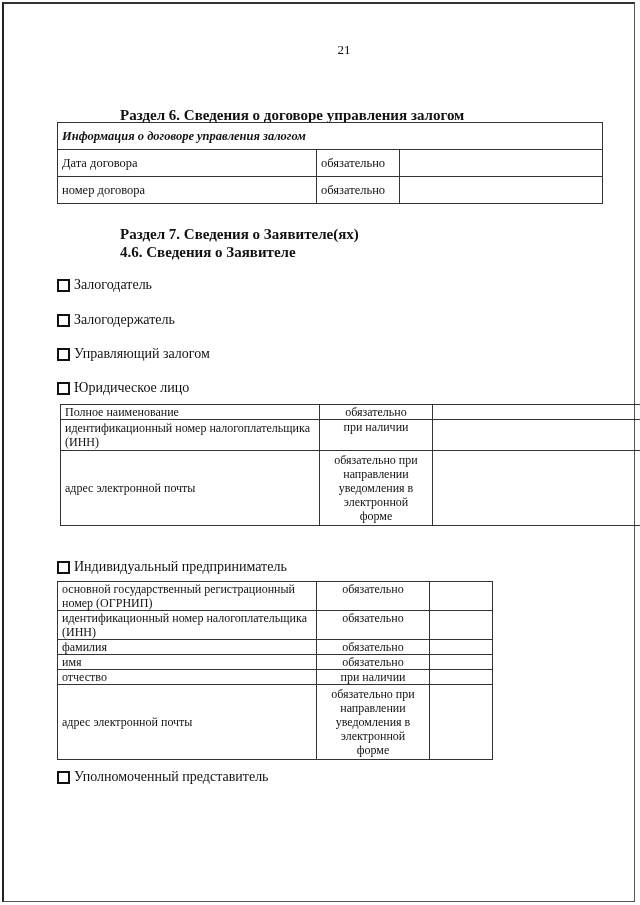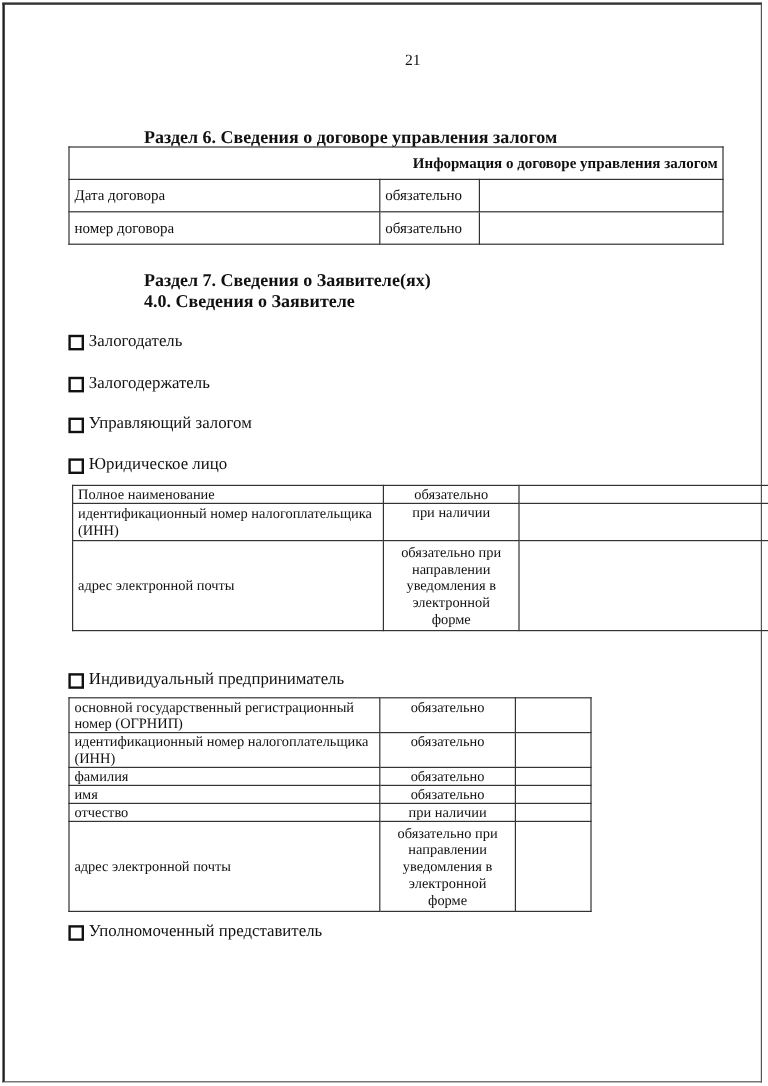--- a/index.html
+++ b/index.html
@@ -8,21 +8,21 @@
   .page-frame { position:absolute; left:2px; top:2px; width:633px; height:900px;
                 border-left:2px solid #222; border-top:2px solid #333; border-right:1px solid #555; border-bottom:1px solid #555; box-sizing:border-box; }
   .abs { position:absolute;padding-left:24px; }
   .page-number { left:0; width:640px; top:42px; text-align:center; font-size:13px; }
   .h6 { left:96px; top:87px; font-size:15px; font-weight:bold;margin-top:20px; }
   .h7 { left:96px; top:225px; font-size:15px; font-weight:bold; line-height:18px; }
   table { border-collapse:collapse; position:absolute; }
   td { border:1px solid #333; padding:0 4px; vertical-align:middle; font-size:12px; line-height:14px; }
   .t1 { left:57px; top:122px; width:546px; }
   .t1 td { font-size:12.5px; }
-  .t1 .hdr { text-align:right; font-weight:bold; height:26px; }
+  .t1 .hdr { text-align:left; font-weight:bold; height:26px;font-style:italic; }
   .t1 .r { height:27px;margin-top:32px; }
   .t2 { left:60px; top:404px; width:588px; }
   .t3 { left:57px; top:581px; width:436px; }
   .center { text-align:center; }
   .top { vertical-align:top; }
   .cb-row { position:absolute; left:57px; display:flex; align-items:center; font-size:14px; }
   .cb { width:13px; height:13px; border:2px solid #111; box-sizing:border-box; margin-right:4px; background:#fff; cursor:pointer; }
 </style>
 </head>
 <body>
@@ -46,21 +46,21 @@
   <tr class="r">
     <td>номер договора</td>
     <td>обязательно</td>
     <td></td>
   </tr>
 </tbody>
   </table>
 
 <div class="abs h7">
   <div>Раздел 7. Сведения о Заявителе(ях)</div>
-  <div>4.0. Сведения о Заявителе</div>
+  <div>4.6. Сведения о Заявителе</div>
 </div>
 
 <div class="cb-row" style="top:277px">
   <span class="cb"></span>
   <span>Залогодатель</span>
 </div>
 <div class="cb-row" style="top:312px">
   <span class="cb"></span>
   <span>Залогодержатель</span>
 </div>

